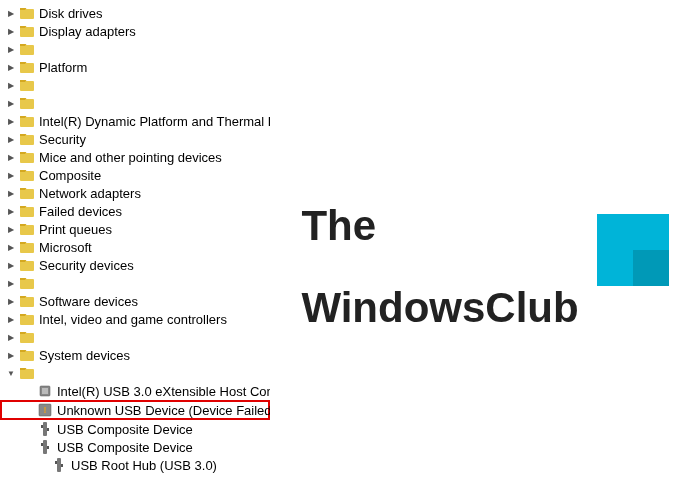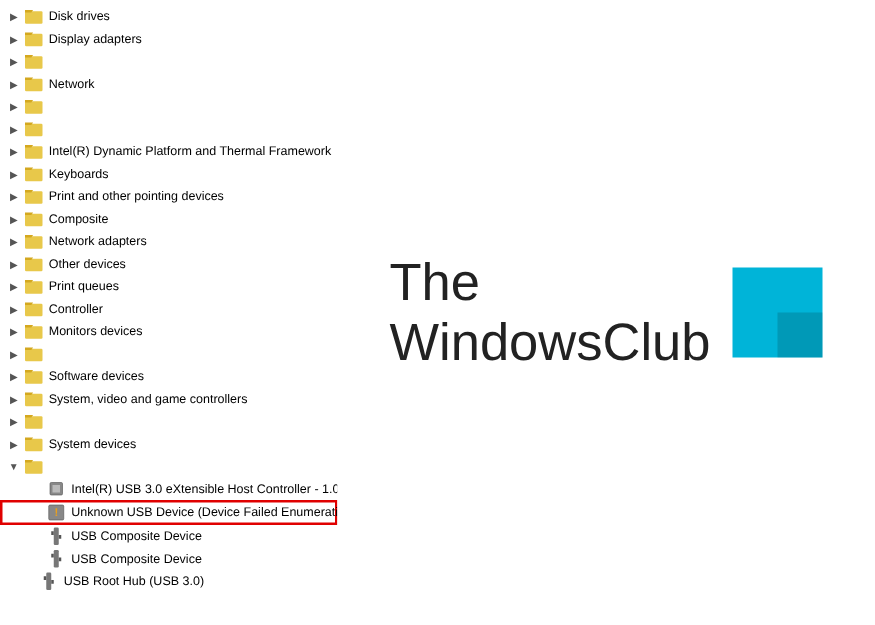--- a/index.html
+++ b/index.html
@@ -33,23 +33,24 @@
     }
 
     .brand-box {
       display: flex;
       align-items: center;
       gap: 18px;
     }
 
     .brand-text {
       font-size: 42px;
-      font-weight: 400;
+      font-weight: 700;
       color: #222;
       line-height: 1.15;
+      margin-top: 34px;
     }
 
     .brand-logo {
       width: 72px;
       height: 72px;
       background: #00b4d8;
       position: relative;
       flex-shrink: 0;
     }
 
@@ -96,21 +97,21 @@
       height: 16px;
       display: inline-flex;
       align-items: center;
       justify-content: center;
       margin-right: 4px;
       flex-shrink: 0;
       font-size: 12px;
     }
 
     .item-label {
-      font-size: 10px;
+      font-size: 13px;
       color: #000;
     }
 
     
     .left-panel::-webkit-scrollbar { width: 8px; }
     .left-panel::-webkit-scrollbar-track { background: #f0f0f0; }
     .left-panel::-webkit-scrollbar-thumb { background: #c0c0c0; }
   </style>
 </head>
 <body>
@@ -146,21 +147,21 @@
       </span>
     </div>
     <div class="tree-item" style="padding-left: 4px;">
       <span class="expand-icon" style="font-size: 8px;">▶</span>
       <span class="item-icon">
         <svg width="16" height="16" viewBox="0 0 16 16">
           <rect x="1" y="4" width="14" height="10" rx="1" fill="#e8c84a"></rect>
           <path d="M1 5h5l1.5-2H1z" fill="#d4a820"></path>
         </svg>
       </span>
-      <span class="item-label">Network</span>
+      <span class="item-label">Platform</span>
     </div>
     <div class="tree-item" style="padding-left: 4px;">
       <span class="expand-icon" style="font-size: 8px;">▶</span>
       <span class="item-icon">
         <svg width="16" height="16" viewBox="0 0 16 16">
           <rect x="1" y="4" width="14" height="10" rx="1" fill="#e8c84a"></rect>
           <path d="M1 5h5l1.5-2H1z" fill="#d4a820"></path>
         </svg>
       </span>
     </div>
@@ -184,31 +185,31 @@
       <span class="item-label">Intel(R) Dynamic Platform and Thermal Framework</span>
     </div>
     <div class="tree-item" style="padding-left: 4px;">
       <span class="expand-icon" style="font-size: 8px;">▶</span>
       <span class="item-icon">
         <svg width="16" height="16" viewBox="0 0 16 16">
           <rect x="1" y="4" width="14" height="10" rx="1" fill="#e8c84a"></rect>
           <path d="M1 5h5l1.5-2H1z" fill="#d4a820"></path>
         </svg>
       </span>
-      <span class="item-label">Keyboards</span>
-    </div>
-    <div class="tree-item" style="padding-left: 4px;">
-      <span class="expand-icon" style="font-size: 8px;">▶</span>
-      <span class="item-icon">
-        <svg width="16" height="16" viewBox="0 0 16 16">
-          <rect x="1" y="4" width="14" height="10" rx="1" fill="#e8c84a"></rect>
-          <path d="M1 5h5l1.5-2H1z" fill="#d4a820"></path>
-        </svg>
-      </span>
-      <span class="item-label">Print and other pointing devices</span>
+      <span class="item-label">Security</span>
+    </div>
+    <div class="tree-item" style="padding-left: 4px;">
+      <span class="expand-icon" style="font-size: 8px;">▶</span>
+      <span class="item-icon">
+        <svg width="16" height="16" viewBox="0 0 16 16">
+          <rect x="1" y="4" width="14" height="10" rx="1" fill="#e8c84a"></rect>
+          <path d="M1 5h5l1.5-2H1z" fill="#d4a820"></path>
+        </svg>
+      </span>
+      <span class="item-label">Mice and other pointing devices</span>
     </div>
     <div class="tree-item" style="padding-left: 4px;">
       <span class="expand-icon" style="font-size: 8px;">▶</span>
       <span class="item-icon">
         <svg width="16" height="16" viewBox="0 0 16 16">
           <rect x="1" y="4" width="14" height="10" rx="1" fill="#e8c84a"></rect>
           <path d="M1 5h5l1.5-2H1z" fill="#d4a820"></path>
         </svg>
       </span>
       <span class="item-label">Composite</span>
@@ -224,51 +225,51 @@
       <span class="item-label">Network adapters</span>
     </div>
     <div class="tree-item" style="padding-left: 4px;">
       <span class="expand-icon" style="font-size: 8px;">▶</span>
       <span class="item-icon">
         <svg width="16" height="16" viewBox="0 0 16 16">
           <rect x="1" y="4" width="14" height="10" rx="1" fill="#e8c84a"></rect>
           <path d="M1 5h5l1.5-2H1z" fill="#d4a820"></path>
         </svg>
       </span>
-      <span class="item-label">Other devices</span>
+      <span class="item-label">Failed devices</span>
     </div>
     <div class="tree-item" style="padding-left: 4px;">
       <span class="expand-icon" style="font-size: 8px;">▶</span>
       <span class="item-icon">
         <svg width="16" height="16" viewBox="0 0 16 16">
           <rect x="1" y="4" width="14" height="10" rx="1" fill="#e8c84a"></rect>
           <path d="M1 5h5l1.5-2H1z" fill="#d4a820"></path>
         </svg>
       </span>
       <span class="item-label">Print queues</span>
     </div>
     <div class="tree-item" style="padding-left: 4px;">
       <span class="expand-icon" style="font-size: 8px;">▶</span>
       <span class="item-icon">
         <svg width="16" height="16" viewBox="0 0 16 16">
           <rect x="1" y="4" width="14" height="10" rx="1" fill="#e8c84a"></rect>
           <path d="M1 5h5l1.5-2H1z" fill="#d4a820"></path>
         </svg>
       </span>
-      <span class="item-label">Controller</span>
-    </div>
-    <div class="tree-item" style="padding-left: 4px;">
-      <span class="expand-icon" style="font-size: 8px;">▶</span>
-      <span class="item-icon">
-        <svg width="16" height="16" viewBox="0 0 16 16">
-          <rect x="1" y="4" width="14" height="10" rx="1" fill="#e8c84a"></rect>
-          <path d="M1 5h5l1.5-2H1z" fill="#d4a820"></path>
-        </svg>
-      </span>
-      <span class="item-label">Monitors devices</span>
+      <span class="item-label">Microsoft</span>
+    </div>
+    <div class="tree-item" style="padding-left: 4px;">
+      <span class="expand-icon" style="font-size: 8px;">▶</span>
+      <span class="item-icon">
+        <svg width="16" height="16" viewBox="0 0 16 16">
+          <rect x="1" y="4" width="14" height="10" rx="1" fill="#e8c84a"></rect>
+          <path d="M1 5h5l1.5-2H1z" fill="#d4a820"></path>
+        </svg>
+      </span>
+      <span class="item-label">Security devices</span>
     </div>
     <div class="tree-item" style="padding-left: 4px;">
       <span class="expand-icon" style="font-size: 8px;">▶</span>
       <span class="item-icon">
         <svg width="16" height="16" viewBox="0 0 16 16">
           <rect x="1" y="4" width="14" height="10" rx="1" fill="#e8c84a"></rect>
           <path d="M1 5h5l1.5-2H1z" fill="#d4a820"></path>
         </svg>
       </span>
     </div>
@@ -283,21 +284,21 @@
       <span class="item-label">Software devices</span>
     </div>
     <div class="tree-item" style="padding-left: 4px;">
       <span class="expand-icon" style="font-size: 8px;">▶</span>
       <span class="item-icon">
         <svg width="16" height="16" viewBox="0 0 16 16">
           <rect x="1" y="4" width="14" height="10" rx="1" fill="#e8c84a"></rect>
           <path d="M1 5h5l1.5-2H1z" fill="#d4a820"></path>
         </svg>
       </span>
-      <span class="item-label">System, video and game controllers</span>
+      <span class="item-label">Intel, video and game controllers</span>
     </div>
     <div class="tree-item" style="padding-left: 4px;">
       <span class="expand-icon" style="font-size: 8px;">▶</span>
       <span class="item-icon">
         <svg width="16" height="16" viewBox="0 0 16 16">
           <rect x="1" y="4" width="14" height="10" rx="1" fill="#e8c84a"></rect>
           <path d="M1 5h5l1.5-2H1z" fill="#d4a820"></path>
         </svg>
       </span>
     </div>
@@ -355,21 +356,21 @@
       <span class="expand-icon" style="visibility: hidden;">▶</span>
       <span class="item-icon">
         <svg width="16" height="16" viewBox="0 0 16 16">
           <rect x="6" y="1" width="4" height="14" rx="1" fill="#777"></rect>
           <rect x="4" y="4" width="2" height="3" fill="#555"></rect>
           <rect x="10" y="7" width="2" height="3" fill="#555"></rect>
         </svg>
       </span>
       <span class="item-label">USB Composite Device</span>
     </div>
-    <div class="tree-item" style="padding-left: 16px;">
+    <div class="tree-item" style="padding-left: 16px; margin-left: 20px;">
       <span class="expand-icon" style="visibility: hidden;">▶</span>
       <span class="item-icon">
         <svg width="16" height="16" viewBox="0 0 16 16">
           <rect x="6" y="1" width="4" height="14" rx="1" fill="#777"></rect>
           <rect x="4" y="4" width="2" height="3" fill="#555"></rect>
           <rect x="10" y="7" width="2" height="3" fill="#555"></rect>
         </svg>
       </span>
       <span class="item-label">USB Root Hub (USB 3.0)</span>
     </div>

